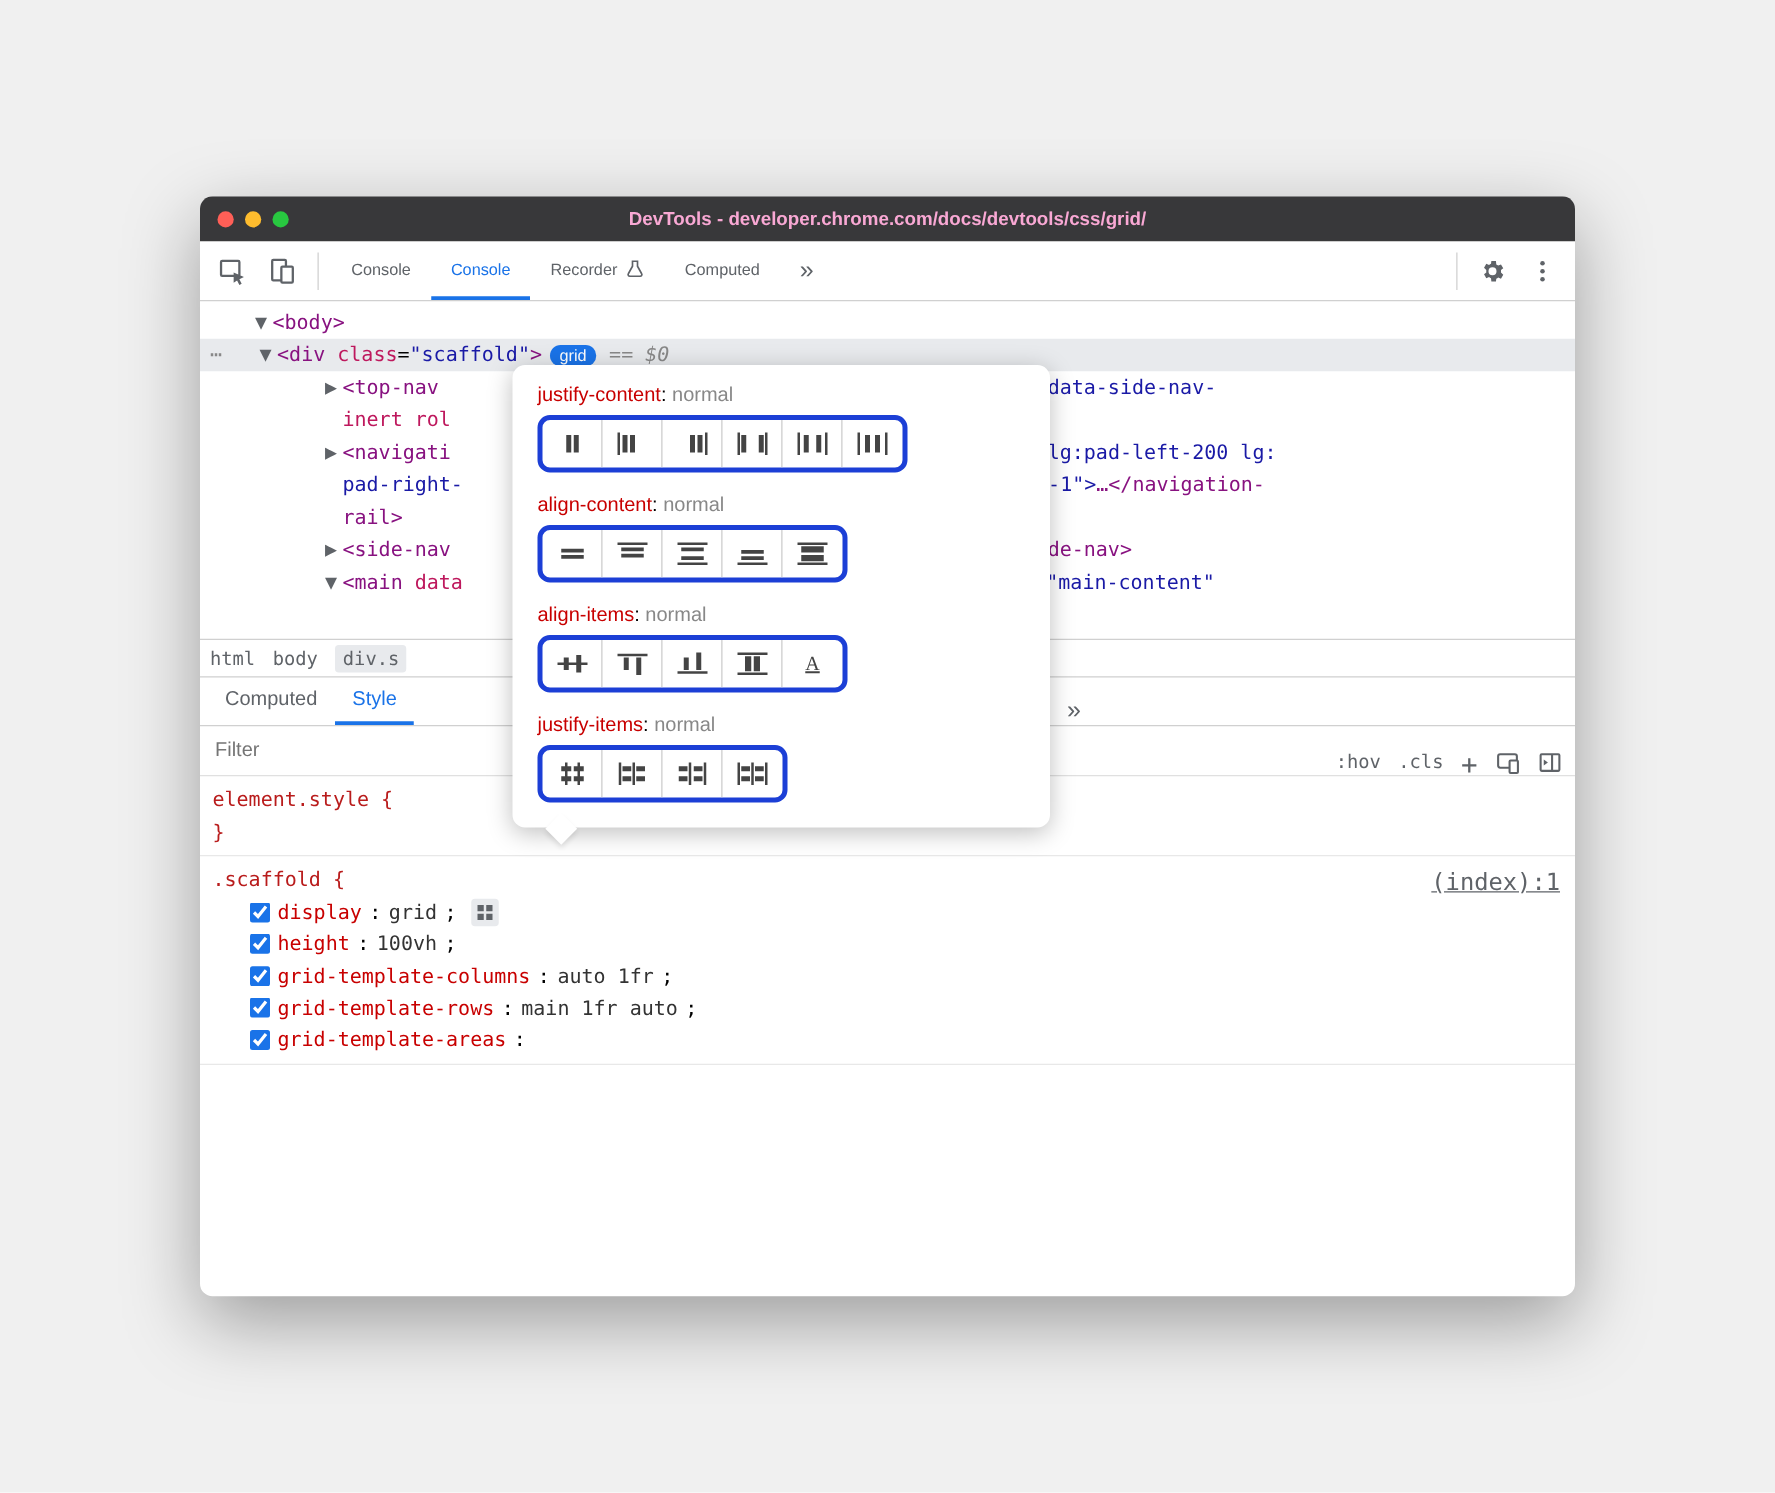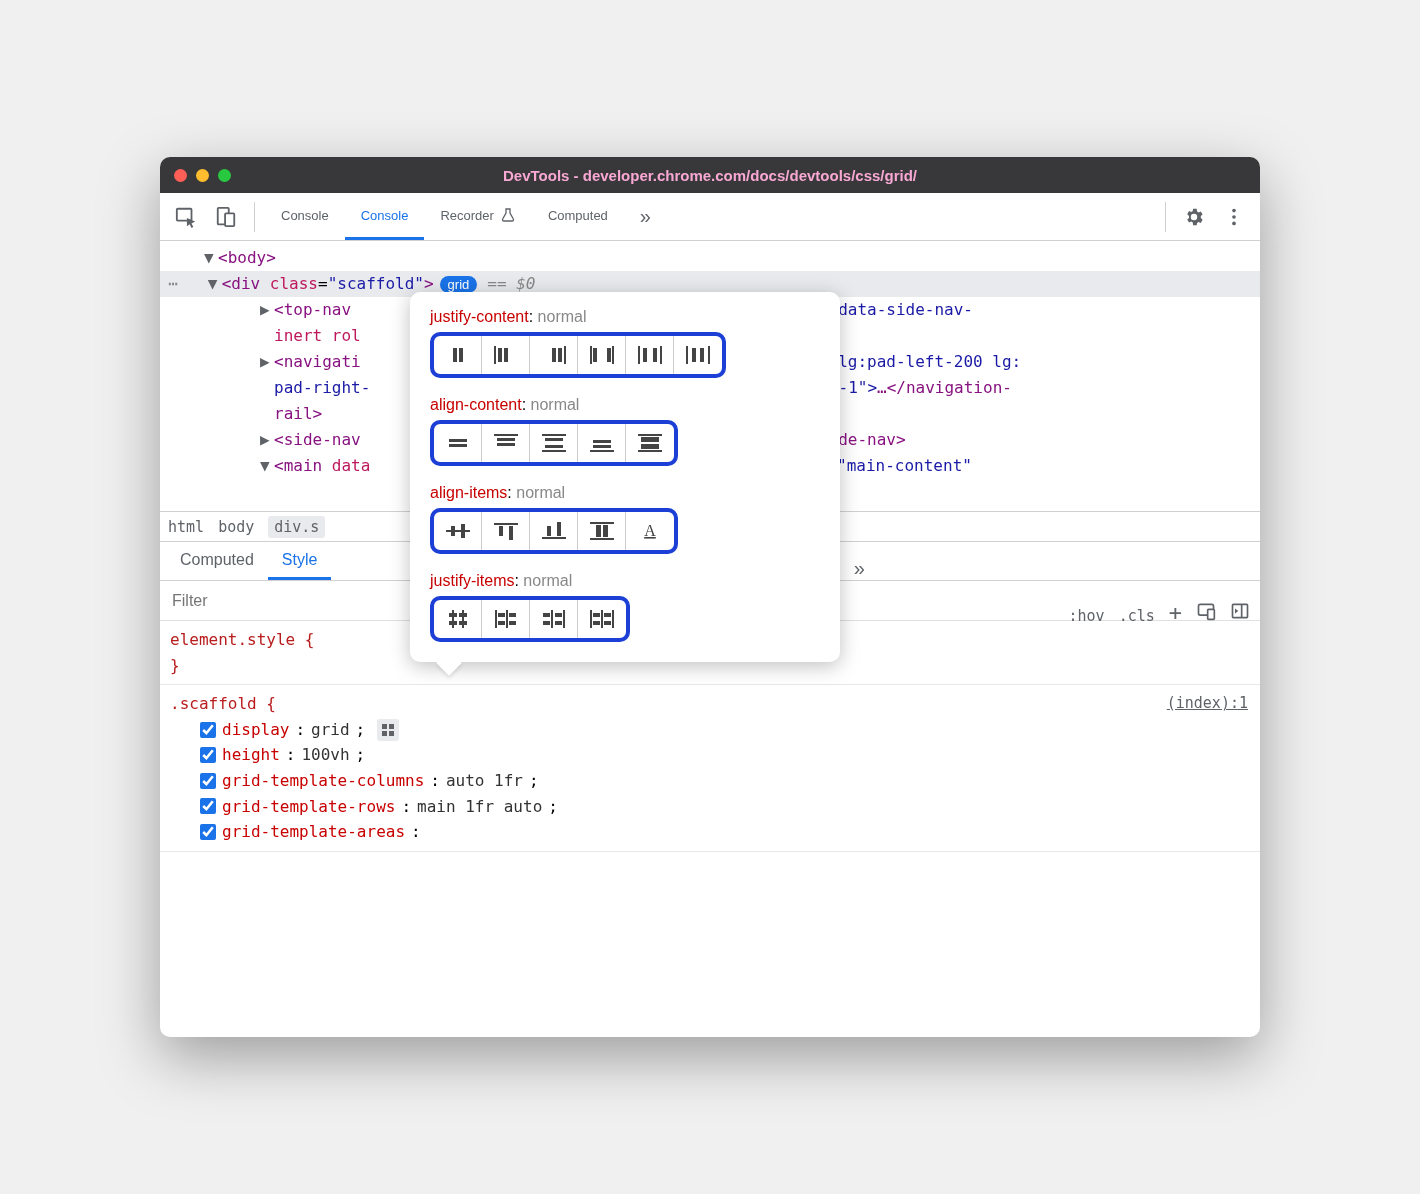--- a/index.html
+++ b/index.html
@@ -29,25 +29,25 @@
 .badge-grid { background: #1a73e8; color: #fff; font-size: 13px; padding: 1px 8px; border-radius: 9px; margin-left: 6px; font-family: -apple-system, sans-serif; }
 .eq-dollar { color: #888; font-family: Menlo, monospace; margin-left: 10px; font-style: italic; }
 .ellipsis-menu { color: #888; }
 .breadcrumb { height: 30px; border-top: 1px solid #d0d0d0; display: flex; align-items: center; padding: 0 8px; font-family: Menlo, monospace; font-size: 15px; color: #5f6368; gap: 14px; }
 .breadcrumb span { cursor: pointer; }
 .sub-tabs { height: 40px; border-top: 1px solid #d0d0d0; border-bottom: 1px solid #d0d0d0; display: flex; align-items: flex-end; padding: 0 6px; }
 .sub-tab { padding: 0 14px; height: 100%; display: flex; align-items: center; font-size: 16px; color: #5f6368; cursor: pointer; border-bottom: 3px solid transparent; }
 .sub-tab.active { color: #1a73e8; border-bottom-color: #1a73e8; }
 .filter-row { height: 40px; border-bottom: 1px solid #e0e0e0; display: flex; align-items: center; }
 .filter-row input { border: none; outline: none; flex: 1; padding: 0 12px; font-size: 16px; color: #333; }
-.style-btns { display: flex; align-items: flex-end; gap: 14px; padding: 0 10px; font-family: Menlo, monospace; font-size: 15px; color: #5f6368; margin-top: 23px; }
+.style-btns { display: flex; align-items: flex-start; gap: 14px; padding: 0 10px; font-family: Menlo, monospace; font-size: 15px; color: #5f6368; margin-top: 23px; }
 .style-btns > * { cursor: pointer; }
 .styles-body { flex: 1; overflow: auto; font-family: Menlo, Consolas, monospace; font-size: 16px; line-height: 1.6; }
 .rule-block { padding: 6px 10px; border-bottom: 1px solid #e8e8e8; position: relative; }
-.src-link { position: absolute; right: 12px; top: 6px; color: #5f6368; text-decoration: underline; cursor: pointer; font-size: 15px; }
+.src-link { position: absolute; right: 12px; top: 6px; color: #5f6368; text-decoration: underline; cursor: pointer; font-size: 19px; }
 .sel-text { color: #b91c1c; }
 .decl { padding-left: 30px; display: flex; align-items: center; gap: 6px; }
 .decl-check { width: 16px; height: 16px; accent-color: #1a73e8; }
 .prop-name { color: #c80000; }
 .prop-val { color: #333; }
 .grid-editor-icon { display: inline-flex; width: 22px; height: 22px; background: #e8eaed; border-radius: 3px; align-items: center; justify-content: center; margin-left: 6px; cursor: pointer; }
 
 .popover { position: absolute; left: 250px; top: 135px; width: 430px; background: #fff; border-radius: 10px; box-shadow: 0 4px 20px rgba(0,0,0,.25); padding: 16px 20px 20px; z-index: 50; }
 .pop-section { margin-bottom: 18px; }
 .pop-label { font-size: 16px; margin-bottom: 6px; }

